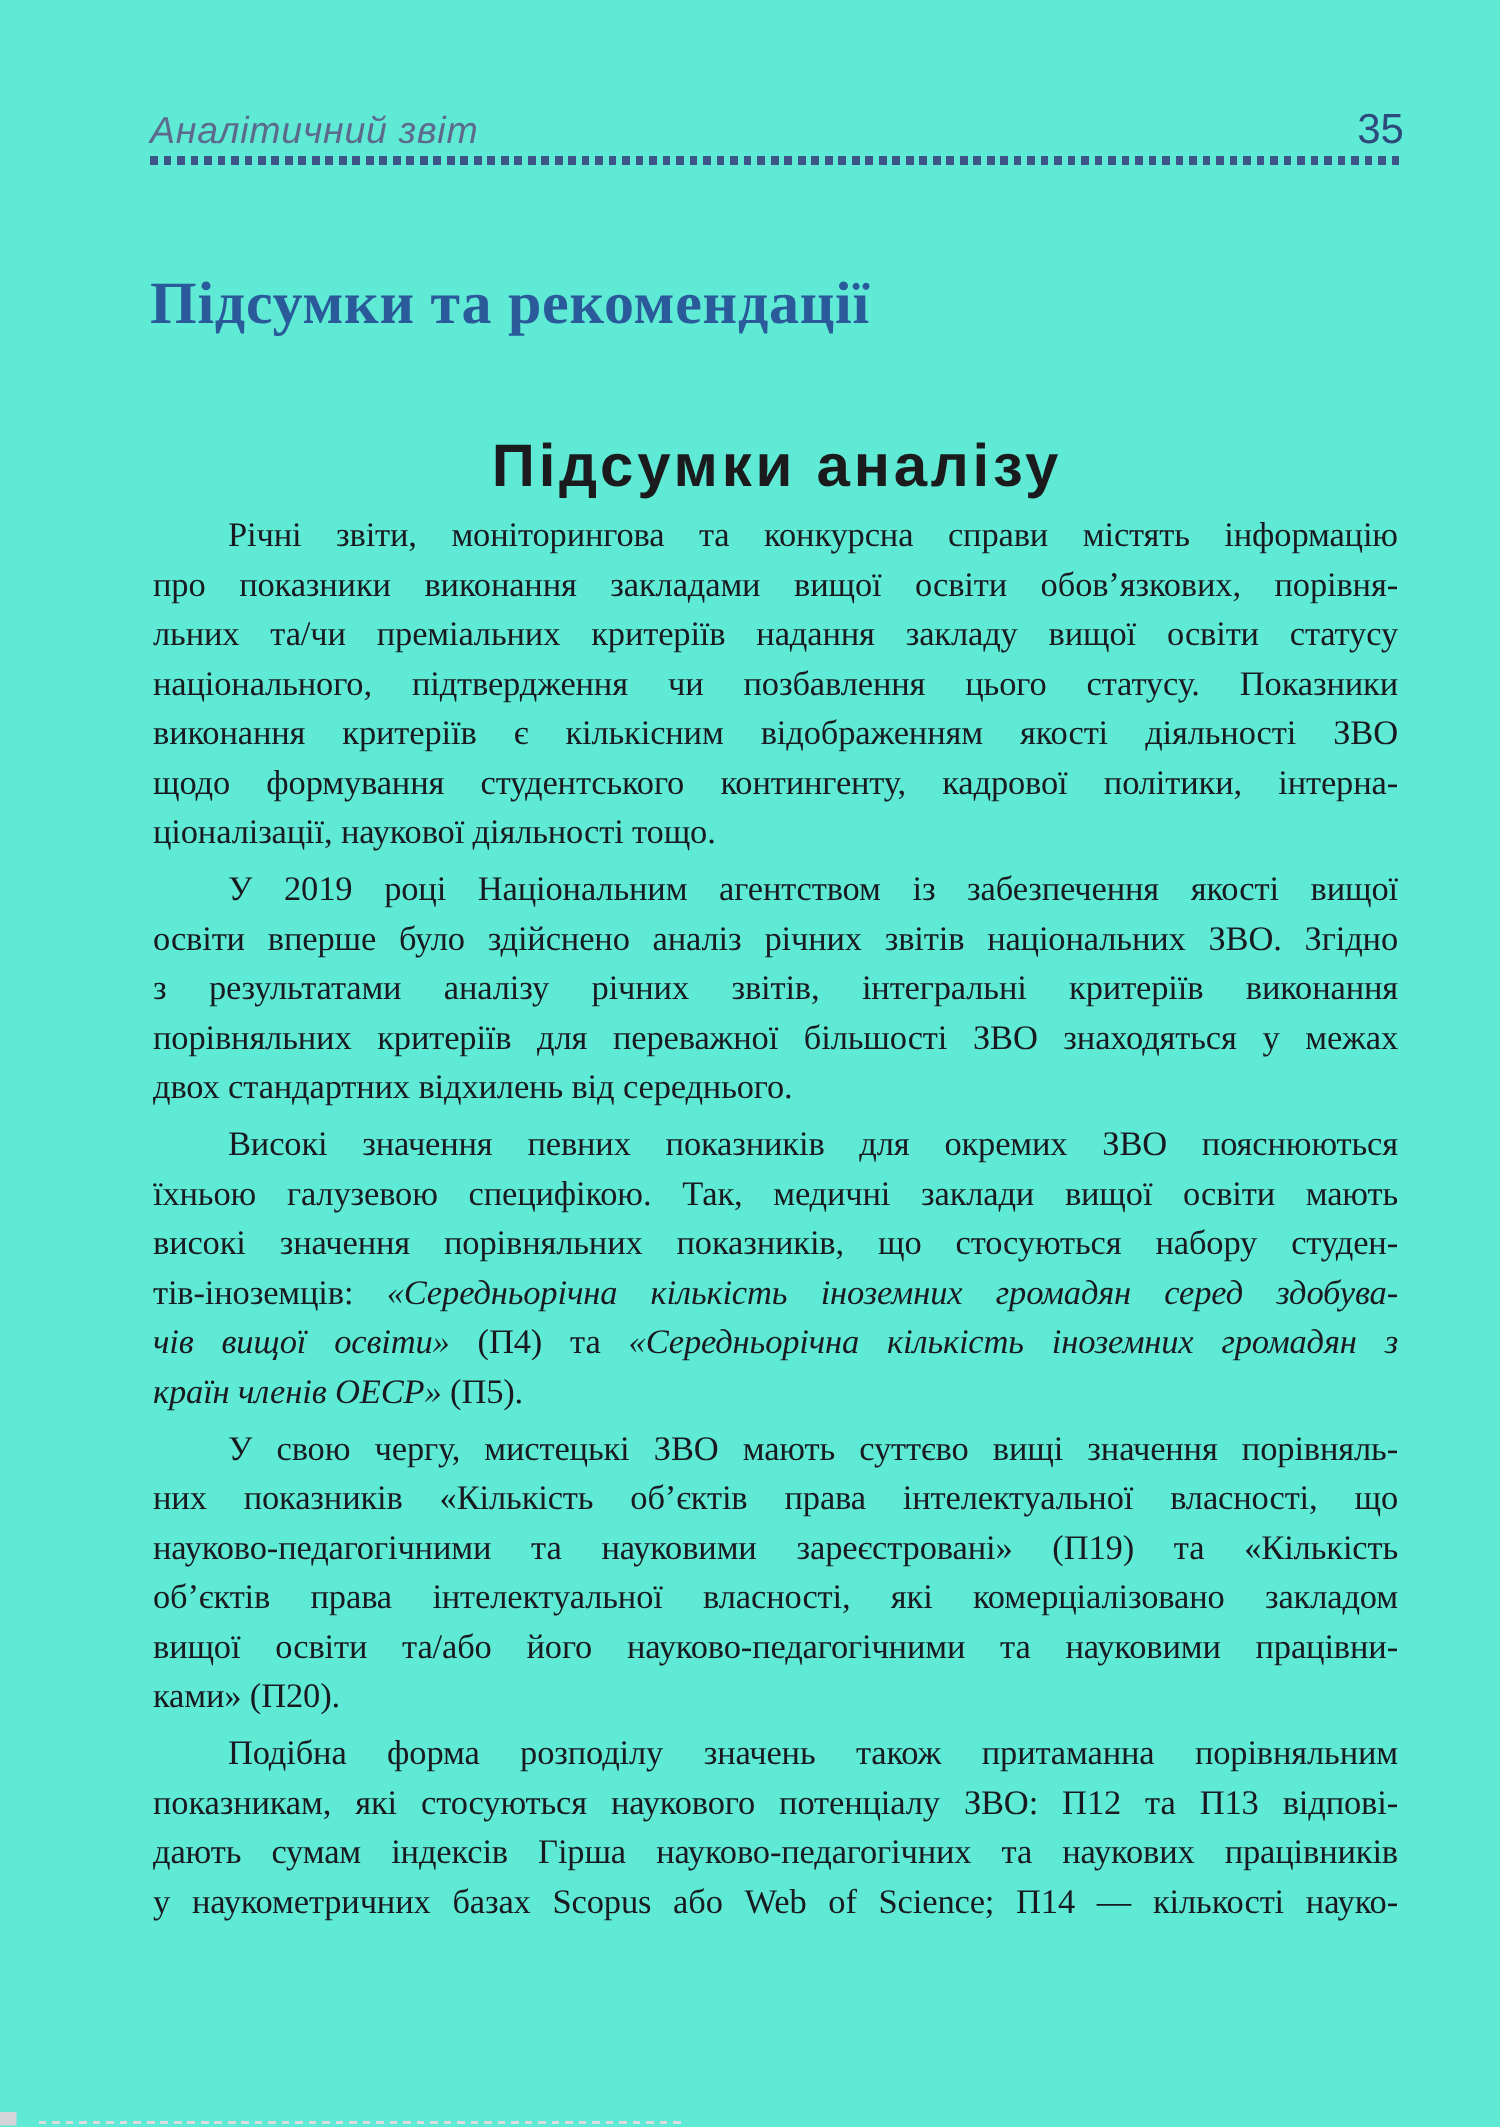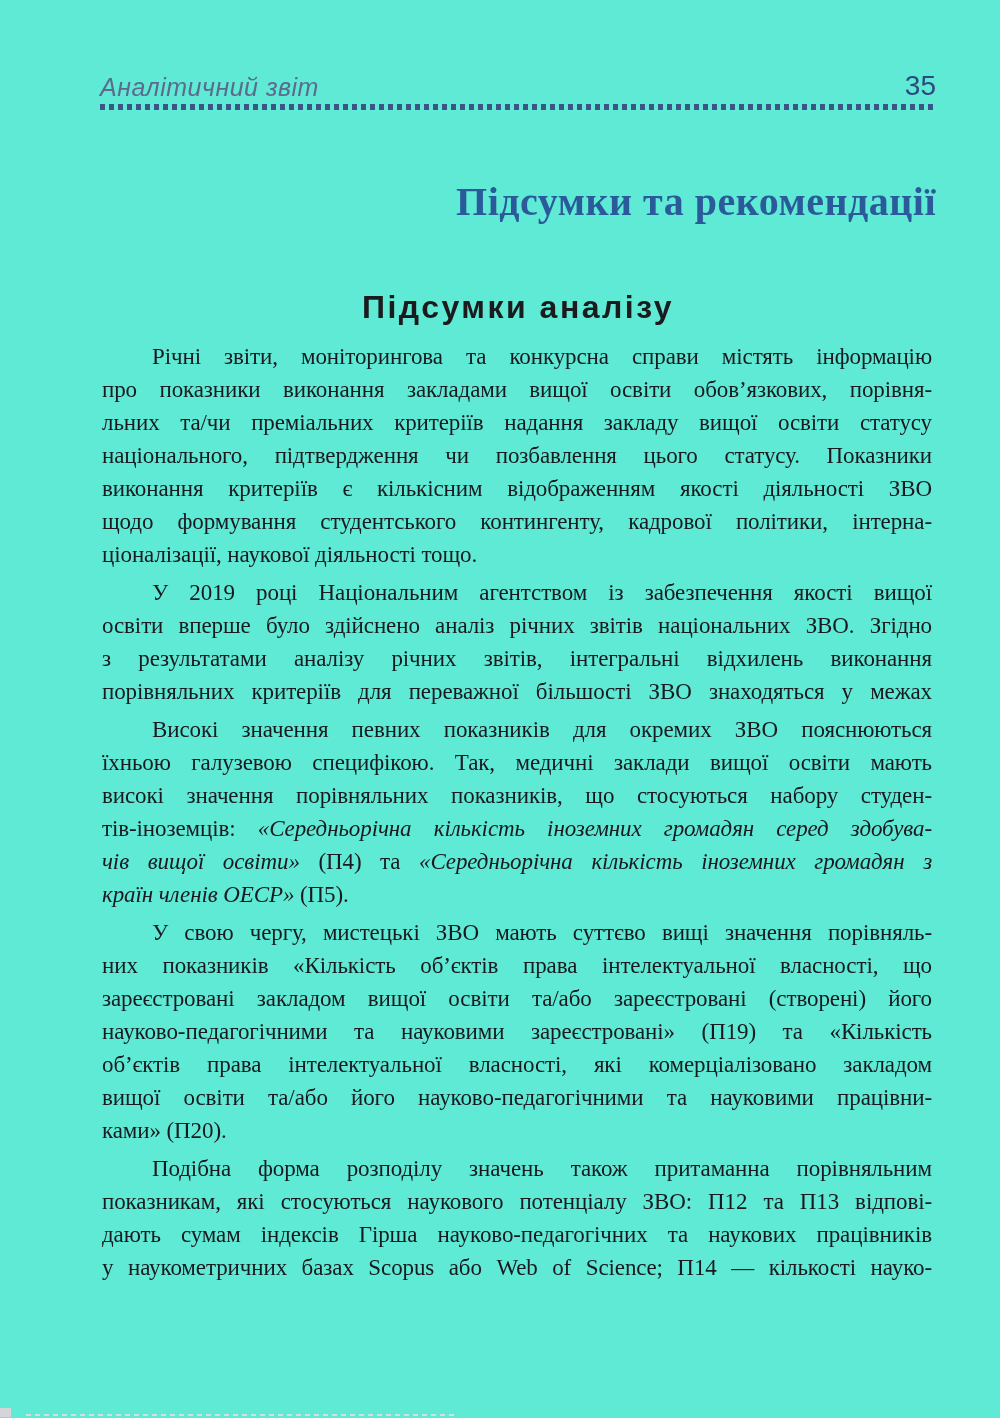--- a/index.html
+++ b/index.html
@@ -45,37 +45,37 @@
       var(--dotted-line, #3d5586) 0px, var(--dotted-line, #3d5586) 5px,
       transparent 5px, transparent 9px
     );
   }
   .main-title {
     position: absolute;
     left: 100px;
     width: 836px;
     top: 178px;
     margin: 0;
-    text-align: right;
+    text-align: left;
     font-family: "Liberation Serif", "DejaVu Serif", serif;
     font-weight: bold;
     font-size: 40px;
     color: var(--accent-blue, #2b5a9b);
     letter-spacing: 0.5px;
   }
   .section-heading {
     position: absolute;
     left: 100px;
     width: 836px;
     top: 289px;
     margin: 0;
     text-align: center;
     font-family: "Liberation Sans", "DejaVu Sans", sans-serif;
     font-weight: bold;
-    font-size: 32px;
+    font-size: 40px;
     color: var(--heading-text, #1b1b1d);
     letter-spacing: 2.5px;
   }
   .body-text {
     position: absolute;
     left: 102px;
     top: 340px;
     width: 830px;
     font-size: 23px;
     line-height: 33px;
@@ -131,35 +131,35 @@
         <div class="line fill"><span>про показники виконання закладами вищої освіти обов’язкових, порівня-</span></div>
         <div class="line fill"><span>льних та/чи преміальних критеріїв надання закладу вищої освіти статусу</span></div>
         <div class="line fill"><span>національного, підтвердження чи позбавлення цього статусу. Показники</span></div>
         <div class="line fill"><span>виконання критеріїв є кількісним відображенням якості діяльності ЗВО</span></div>
         <div class="line fill"><span>щодо формування студентського контингенту, кадрової політики, інтерна-</span></div>
         <div class="line"><span>ціоналізації, наукової діяльності тощо.</span></div>
       </div>
       <div class="para">
         <div class="line fill first"><span>У 2019 році Національним агентством із забезпечення якості вищої</span></div>
         <div class="line fill"><span>освіти вперше було здійснено аналіз річних звітів національних ЗВО. Згідно</span></div>
-        <div class="line fill"><span>з результатами аналізу річних звітів, інтегральні відхилень виконання</span></div>
+        <div class="line fill"><span>з результатами аналізу річних звітів, інтегральні критеріїв виконання</span></div>
         <div class="line fill"><span>порівняльних критеріїв для переважної більшості ЗВО знаходяться у межах</span></div>
+        <div class="line"><span>двох стандартних відхилень від середнього.</span></div>
       </div>
       <div class="para">
         <div class="line fill first"><span>Високі значення певних показників для окремих ЗВО пояснюються</span></div>
         <div class="line fill"><span>їхньою галузевою специфікою. Так, медичні заклади вищої освіти мають</span></div>
         <div class="line fill"><span>високі значення порівняльних показників, що стосуються набору студен-</span></div>
         <div class="line fill"><span>тів-іноземців: </span><span class="it">«Середньорічна кількість іноземних громадян серед здобува-</span></div>
         <div class="line fill"><span class="it">чів вищої освіти»</span><span> (П4) та </span><span class="it">«Середньорічна кількість іноземних громадян з</span></div>
         <div class="line"><span class="it">країн членів ОЕСР»</span><span> (П5).</span></div>
       </div>
       <div class="para">
         <div class="line fill first"><span>У свою чергу, мистецькі ЗВО мають суттєво вищі значення порівняль-</span></div>
         <div class="line fill"><span>них показників «Кількість об’єктів права інтелектуальної власності, що</span></div>
-        <div class="line fill"><span>зареєстровані закладом вищої освіти та/або зареєстровані (створені) його</span></div>
         <div class="line fill"><span>науково-педагогічними та науковими зареєстровані» (П19) та «Кількість</span></div>
         <div class="line fill"><span>об’єктів права інтелектуальної власності, які комерціалізовано закладом</span></div>
         <div class="line fill"><span>вищої освіти та/або його науково-педагогічними та науковими працівни-</span></div>
         <div class="line"><span>ками» (П20).</span></div>
       </div>
       <div class="para">
         <div class="line fill first"><span>Подібна форма розподілу значень також притаманна порівняльним</span></div>
         <div class="line fill"><span>показникам, які стосуються наукового потенціалу ЗВО: П12 та П13 відпові-</span></div>
         <div class="line fill"><span>дають сумам індексів Гірша науково-педагогічних та наукових працівників</span></div>
         <div class="line fill"><span>у наукометричних базах Scopus або Web of Science; П14 — кількості науко-</span></div>

